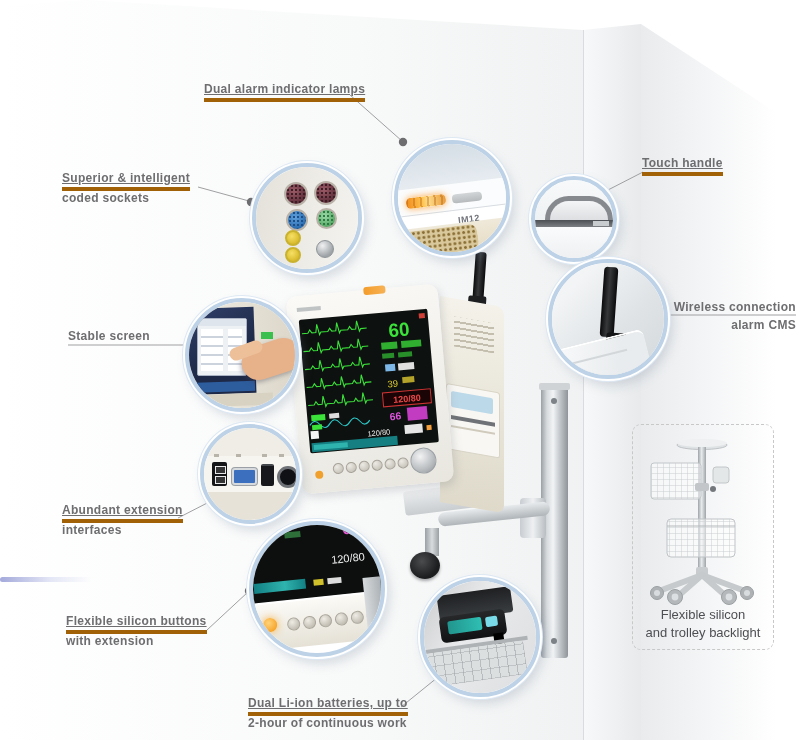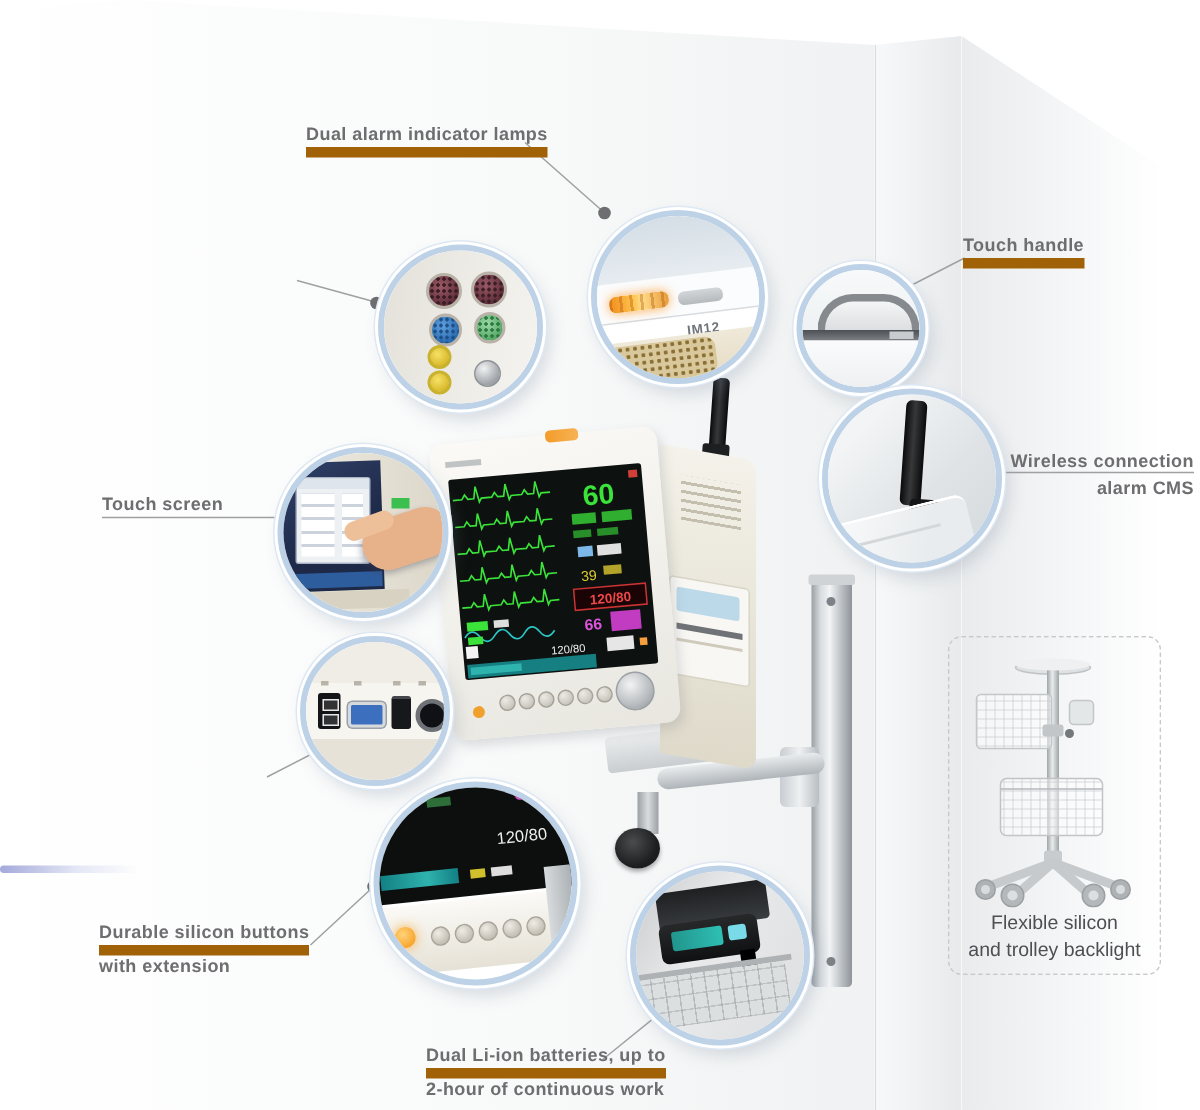--- a/index.html
+++ b/index.html
@@ -1,21 +1,21 @@
 <!DOCTYPE html>
 <html><head>
 <meta charset="utf-8">
 <style>
   html,body{margin:0;padding:0;background:#fff;}
   #stage{position:relative;width:800px;height:740px;overflow:hidden;background:#ffffff;
          font-family:"Liberation Sans",sans-serif;}
   .abs{position:absolute;}
   .label{position:absolute;font-weight:bold;font-size:12px;line-height:15px;color:#6e6e71;
          letter-spacing:.3px;white-space:nowrap;}
-  .lbl-u{display:inline-block;border-bottom:7px solid #a16207;padding-bottom:1px;}
+  .lbl-u{display:inline-block;border-bottom:4px solid #a16207;padding-bottom:1px;text-decoration:underline;}
   .label.ralign{text-align:right;}
   .inset{position:absolute;border-radius:50%;border:4px solid #bdd2e7;overflow:hidden;background:#fff;
          box-shadow:0 0 0 2px #ffffff,0 0 0 3px #dde8f3,4px 6px 12px rgba(110,130,150,.28);}
   .cap{position:absolute;width:100%;text-align:center;font-size:13px;color:#4e4f53;}
   svg text{font-family:"Liberation Sans",sans-serif;}
 </style>
 </head>
 <body>
 
 <div id="stage">
@@ -137,37 +137,45 @@
       <circle cx="658" cy="315" r="4.2"></circle>
       <circle cx="214" cy="499" r="4.2"></circle>
       <circle cx="249" cy="591" r="4.2"></circle>
       <circle cx="444" cy="672" r="4.2"></circle>
     </g>
   </svg>
 
   <div class="label" style="left:204px;top:82px;">
     <span class="lbl-u">Dual alarm indicator lamps</span>
   </div>
+  <div class="label" style="left:62px;top:171px;">
+    <span class="lbl-u">Superior &amp; intelligent</span><br>
+    <span>coded sockets</span>
+  </div>
   <div class="label" style="left:642px;top:156px;">
     <span class="lbl-u">Touch handle</span>
   </div>
   <div class="label" style="left:68px;top:329px;">
-    <span>Touch screen</span>
+    <span>Stable screen</span>
   </div>
   <div class="label ralign" style="right:4px;top:300px;">
     <span>Wireless connection</span>
   </div>
   <div class="label ralign" style="right:4px;top:318px;">
     <span>alarm CMS</span>
   </div>
+  <div class="label" style="left:62px;top:503px;">
+    <span class="lbl-u">Abundant extension</span><br>
+    <span>interfaces</span>
+  </div>
   <div class="label" style="left:66px;top:614px;">
-    <span class="lbl-u">Durable silicon buttons</span><br>
+    <span class="lbl-u">Flexible silicon buttons</span><br>
     <span>with extension</span>
   </div>
-  <div class="label" style="left:248px;top:696px;margin-left:36px;">
+  <div class="label" style="left:248px;top:696px;">
     <span class="lbl-u">Dual Li-ion batteries, up to</span><br>
     <span>2-hour of continuous work</span>
   </div>
 
   <div class="inset" style="left:394px;top:140px;width:108px;height:108px;">
     <div class="abs" style="left:-12px;top:-14px;width:132px;height:60px;transform:rotate(-7deg);background:linear-gradient(180deg,#cfd9e2,#e9eef2);"></div>
     <div class="abs" style="left:-12px;top:40px;width:132px;height:26px;transform:rotate(-7deg);background:#fbfcfd;border-bottom:1px solid #d8dce0;"></div>
     <div class="abs" style="left:8px;top:52px;width:40px;height:11px;border-radius:5px;transform:rotate(-7deg);
          background:repeating-linear-gradient(90deg,rgba(170,80,0,.35) 0 2px,rgba(0,0,0,0) 2px 7px),linear-gradient(90deg,#f08c1e,#ffc24d 40%,#ffdc8a 55%,#e89b3a);
          box-shadow:0 0 7px rgba(255,150,30,.8);"></div>

